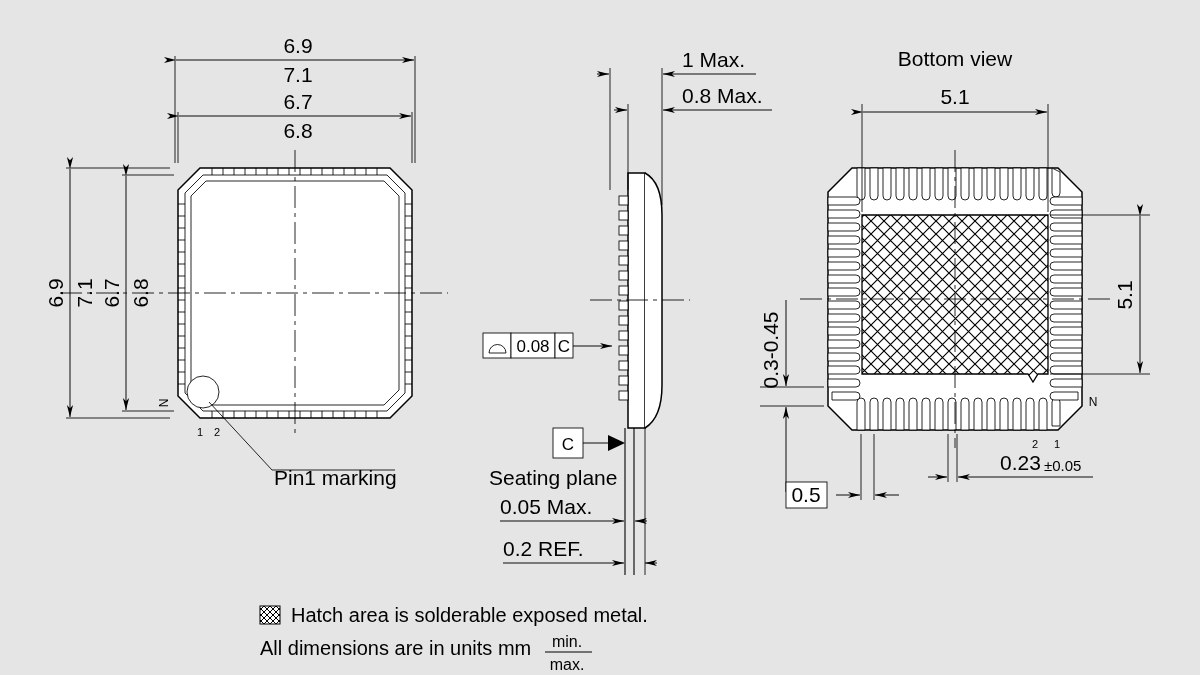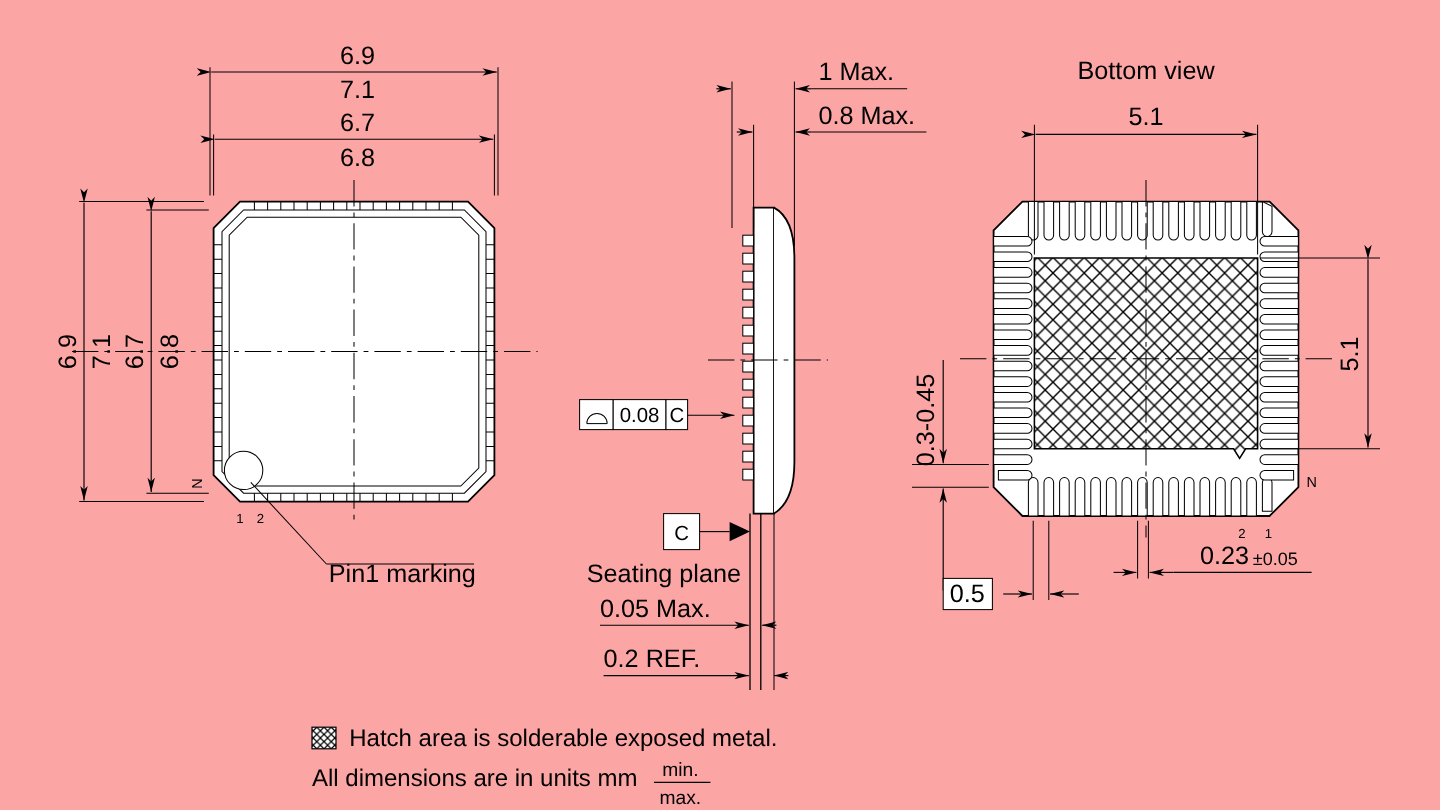--- a/index.html
+++ b/index.html
@@ -11,21 +11,21 @@
     width: 1200px;
     height: 675px;
     overflow: hidden;
     font-family: "Liberation Sans", sans-serif;
     color: #000000;
   }
   #sheet {
     position: relative;
     width: 1200px;
     height: 675px;
-    background: #fca5a5;
+    background: #e5e5e5;
   }
   svg#dwg {
     position: absolute;
     top: 0;
     left: 0;
     width: 1200px;
     height: 675px;
     display: block;
   }
   .ln    { stroke: #000; stroke-width: 1.1; fill: none; stroke-linecap: butt; }

